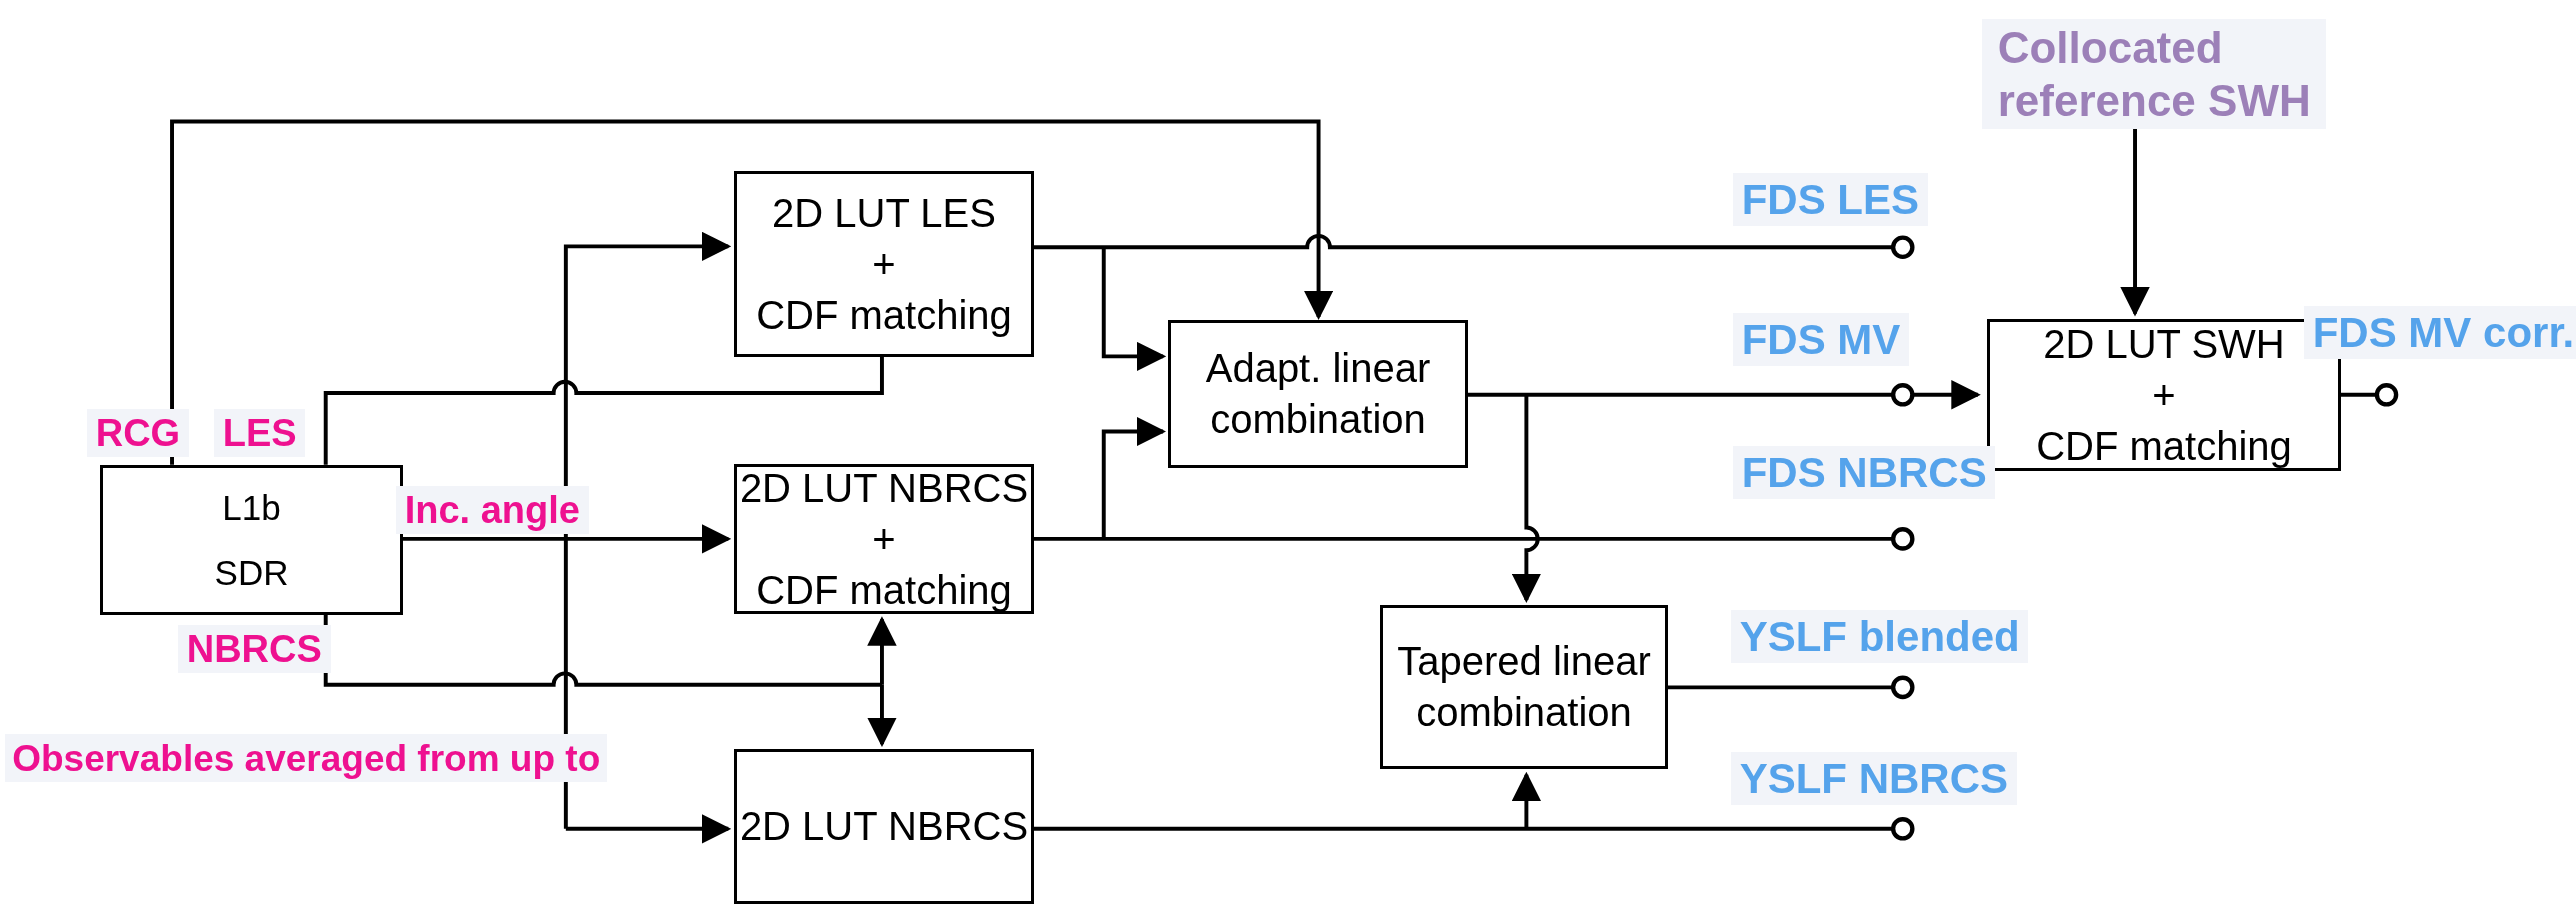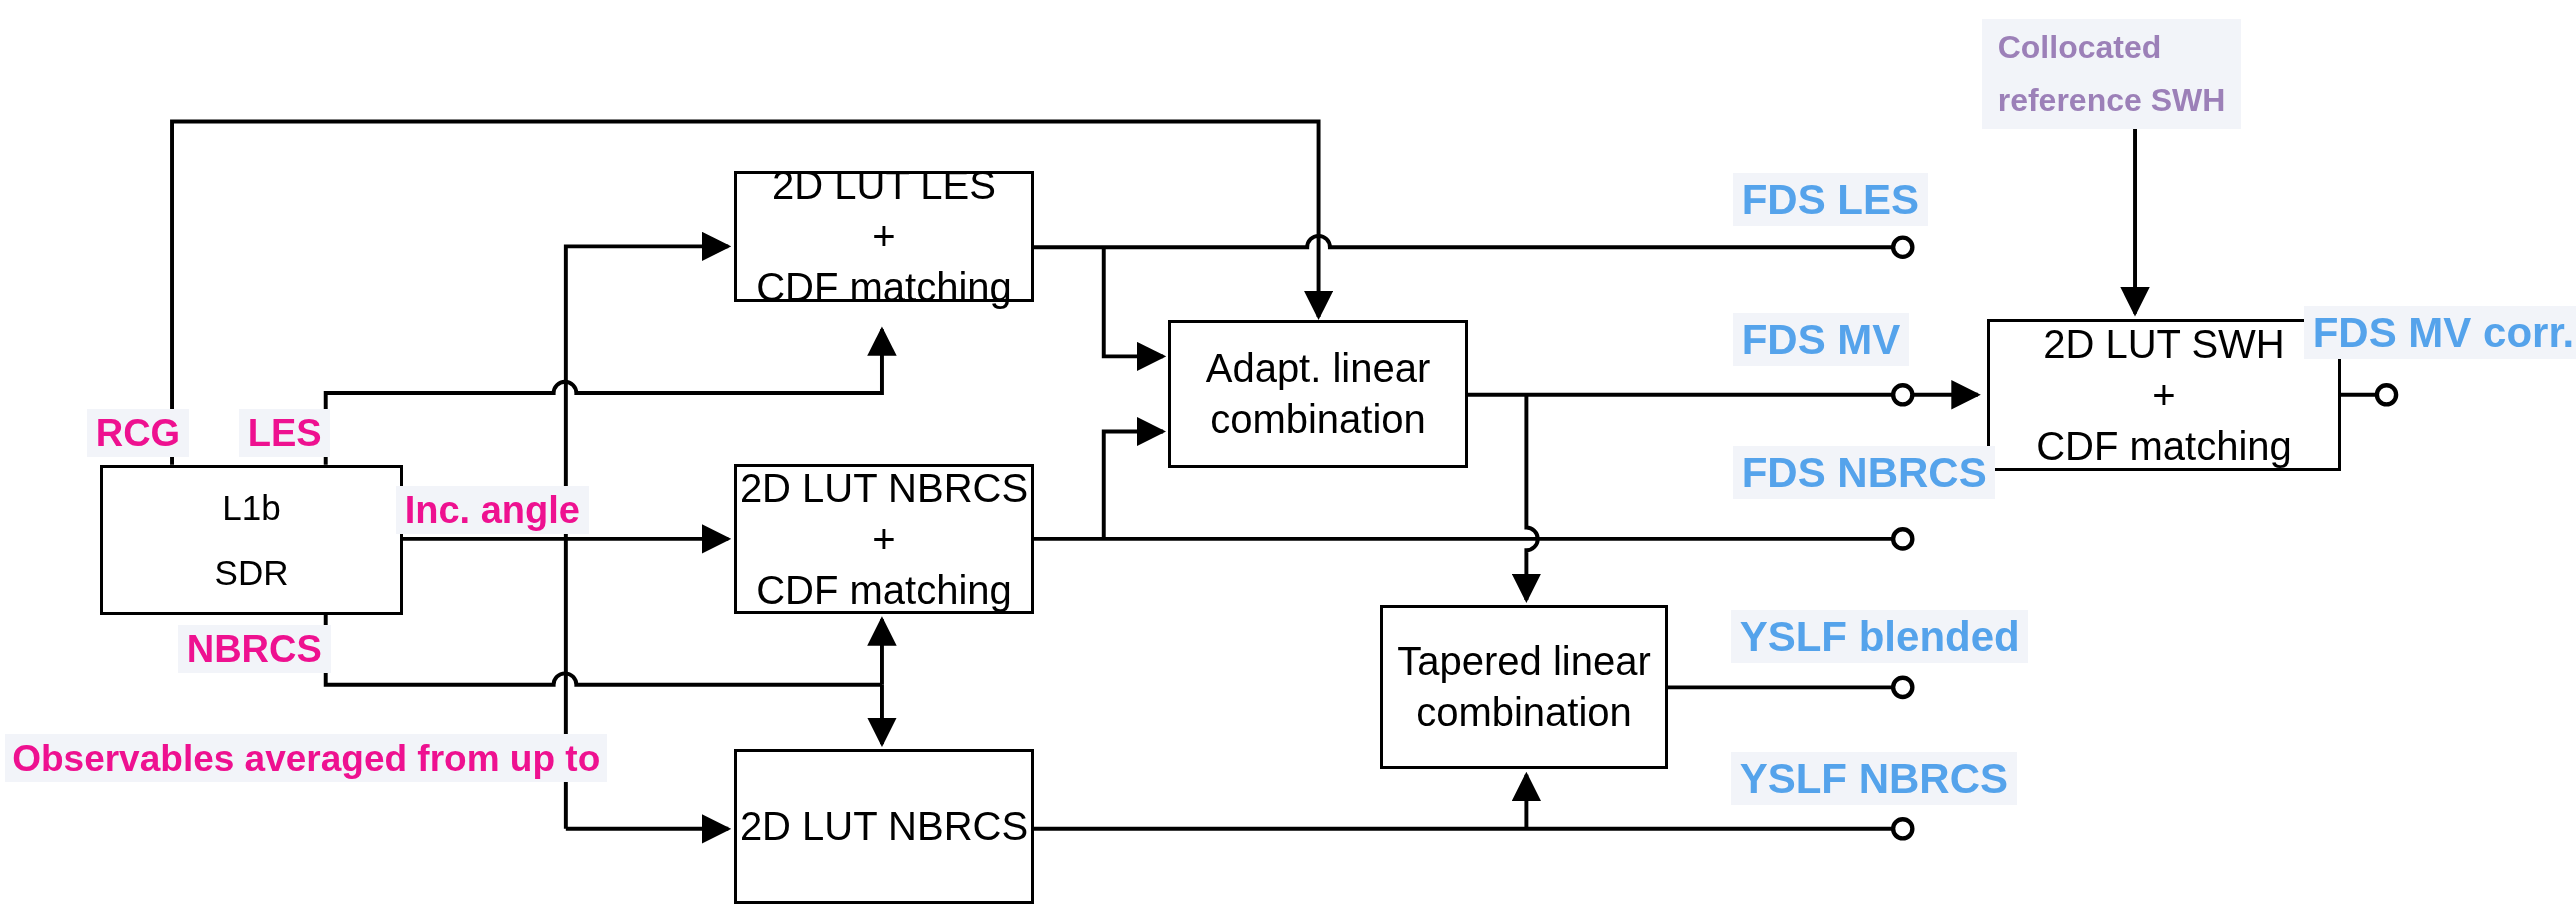--- a/index.html
+++ b/index.html
@@ -18,21 +18,21 @@
     justify-content:center; text-align:center; color:#000;
     font-size:40px; line-height:51px; z-index:2;
   }
   .box.big{font-size:35px; line-height:65px;}
   .lbl{
     position:absolute; font-weight:bold; white-space:nowrap;
     background:var(--label-bg); padding:2.6px 8.7px; z-index:3;
   }
   .lbl.pink{color:var(--pink); font-size:38px;}
   .lbl.blue{color:var(--blue); font-size:42px;}
-  .lbl.purple{color:var(--purple); font-size:32px; line-height:49px;}
+  .lbl.purple{color:var(--purple); font-size:44px; line-height:49px;}
   .lbl.note{color:var(--pink); font-size:37px; line-height:45px; background:none; padding:0;}
   .lbl.note span{display:table; background:var(--label-bg); padding:1.7px 7px;}
   .lbl.purple span{display:table; background:var(--label-bg); padding:1.7px 7px;}
 </style>
 </head>
 <body>
 
 <div id="canvas">
 
   <svg class="wires" viewBox="0 0 2950 1059">
@@ -88,21 +88,21 @@
       <circle cx="2179" cy="949" r="11"></circle>
       <circle cx="2733" cy="452" r="11"></circle>
     </g>
   </svg>
 
   <div class="box big" style="left:100px;top:465px;width:303px;height:150px;">
     <div>L1b</div>
     <div>SDR</div>
   </div>
 
-  <div class="box" style="left:734px;top:171px;width:300px;height:131px;">
+  <div class="box" style="left:734px;top:171px;width:300px;height:186px;">
     <div>2D LUT LES</div>
     <div>+</div>
     <div>CDF matching</div>
   </div>
 
   <div class="box" style="left:734px;top:464px;width:300px;height:150px;">
     <div>2D LUT NBRCS</div>
     <div>+</div>
     <div>CDF matching</div>
   </div>
@@ -121,21 +121,21 @@
     <div>combination</div>
   </div>
 
   <div class="box" style="left:1987px;top:319px;width:354px;height:152px;">
     <div>2D LUT SWH</div>
     <div>+</div>
     <div>CDF matching</div>
   </div>
 
   <div class="lbl pink" style="left:87px;top:409px;">RCG</div>
-  <div class="lbl pink" style="left:239px;top:409px;">LES</div>
+  <div class="lbl pink" style="left:214px;top:409px;">LES</div>
   <div class="lbl pink" style="left:178px;top:625px;">NBRCS</div>
   <div class="lbl pink" style="left:396px;top:486px;">Inc. angle</div>
 
   <div class="lbl note" style="left:5.2px;top:734px;">
     <span>Observables averaged from up to</span>
   </div>
 
   <div class="lbl purple" style="left:1982px;top:19px;">
     <span>Collocated</span>
     <span>reference SWH</span>

